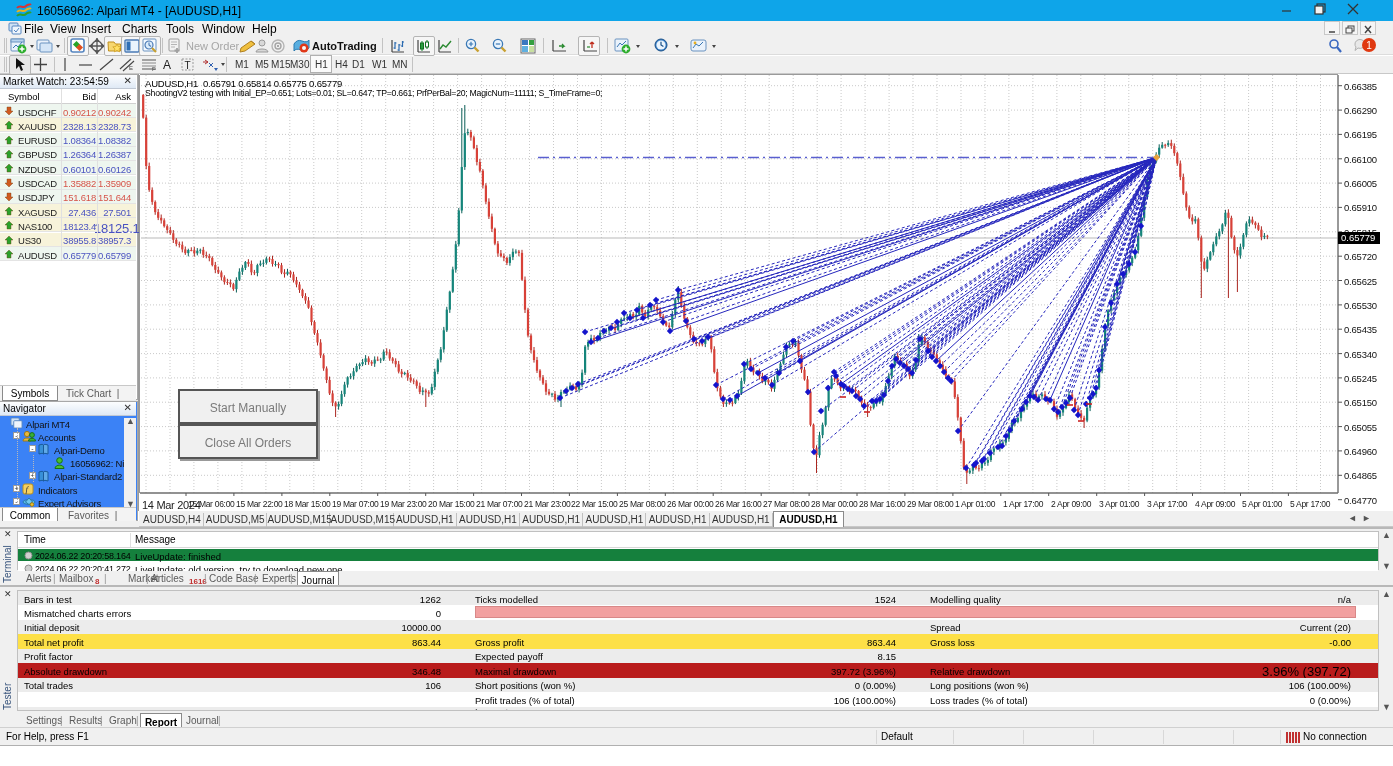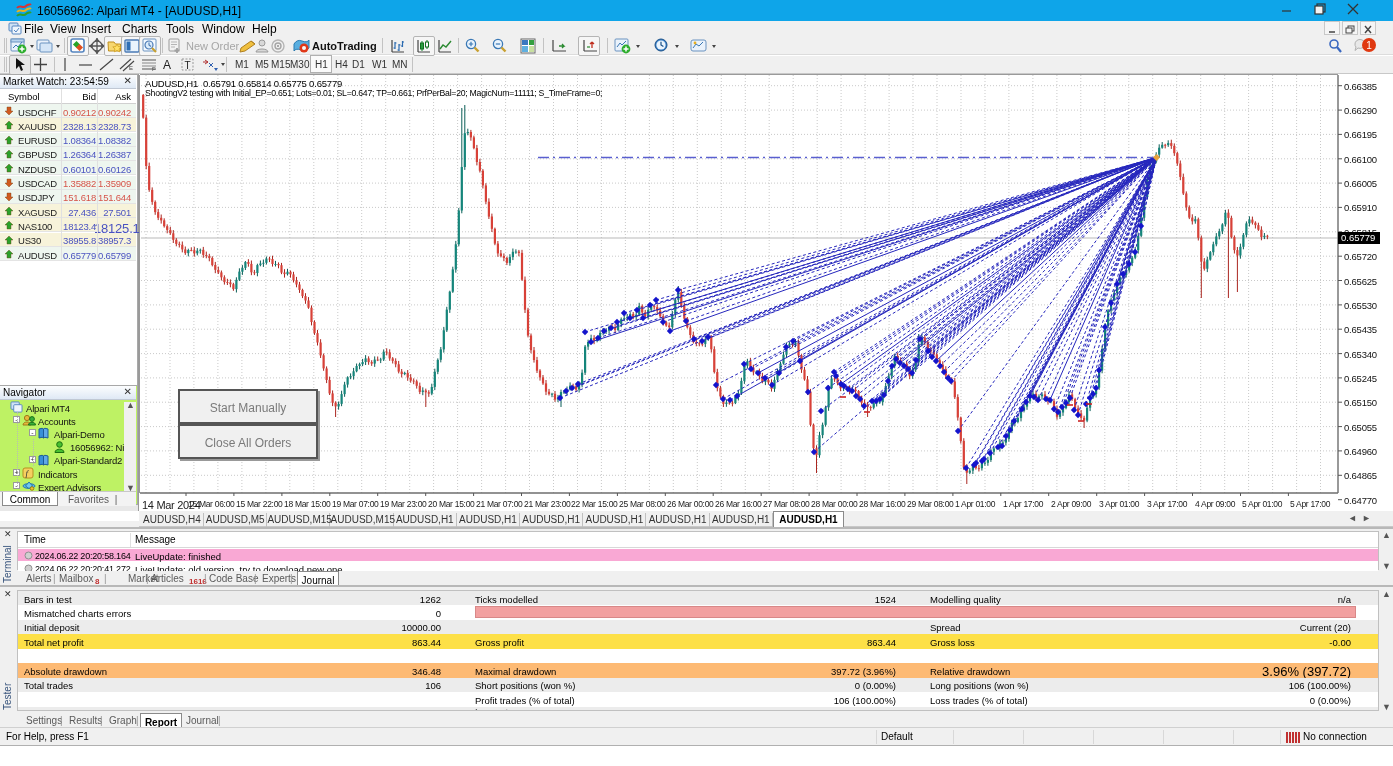--- a/index.html
+++ b/index.html
@@ -1494,21 +1494,21 @@
       <span style="position:absolute;left:56px;width:40px;text-align:right;top:2.5px;font-size:9.5px;letter-spacing:-0.2px;color:#4a52c0">0.65779</span>
       <span style="position:absolute;left:94px;width:37px;text-align:right;top:2.5px;font-size:9.5px;letter-spacing:-0.2px;color:#4a52c0">0.65799</span>
     </div>
     <div class="sep" style="left:61px;top:14px;height:172px;background:#e0e0e0"></div>
     <div class="sep" style="left:97px;top:14px;height:172px;background:#e0e0e0"></div>
     <div class="abs" style="left:0;top:310px;width:136px;height:15px;background:#f3f3f3;border-top:1px solid #c8c8c8">
       <div class="abs" style="left:2px;top:0px;width:56px;height:15px;background:#fff;border:1px solid #8a8a8a;border-top:none;font-size:10px;text-align:center;padding-top:2px">Symbols</div>
       <div class="abs" style="left:66px;top:2px;font-size:10px;color:#5a5a5a">Tick Chart&nbsp;&nbsp;|</div>
     </div>
   </div>
-<div class="abs" style="left:0;top:385px;width:138px;height:120px;background:#bef264;border:1px solid #a8a8a8;border-left:none">
+<div class="abs" style="left:0;top:401px;width:138px;height:120px;background:#3b82f6;border:1px solid #a8a8a8;border-left:none">
     <div class="abs" style="left:0;top:0;width:136px;height:14px;background:linear-gradient(#fcfdfe,#dfe9f5);border-bottom:1px solid #c0c8d4">
       <span style="position:absolute;left:3px;top:1px;font-size:10px;color:#000">Navigator</span>
       <span style="position:absolute;right:4px;top:0px;font-size:10px;color:#333">✕</span>
     </div>
     <svg class="abs" style="left:10px;top:15px" width="13" height="12" viewBox="0 0 14 13">
       <rect x="1" y="1" width="9" height="8" rx="1" fill="#cfe2f5" stroke="#5585c0"></rect>
       <rect x="4" y="4" width="9" height="8" rx="1" fill="#eef5fc" stroke="#5585c0"></rect>
     </svg>
     <div class="abs" style="left:26px;top:16.5px;font-size:9.5px;letter-spacing:-0.2px;color:#111;white-space:nowrap">Alpari MT4</div>
     <div class="abs" style="left:13px;top:30.2px;width:7px;height:7px;border:1px solid #9a9a9a;background:#fff;font-size:7px;line-height:5px;text-align:center;color:#333">-</div>
@@ -1581,21 +1581,21 @@
     <span style="position:absolute;left:4px;top:0px;font-size:9px;color:#333">✕</span>
     <svg class="abs" style="left:1px;top:6px" width="12" height="50">
       <text x="10" y="48" transform="rotate(-90 10 48)" font-size="10" fill="#39557d" font-family="Liberation Sans">Terminal</text>
     </svg>
     <div class="abs" style="left:17px;top:2px;width:1362px;height:39px;background:#fff;border:1px solid #c0c0c0">
       <div class="abs" style="left:0;top:0;width:100%;height:16px;border-bottom:1px solid #d8d8d8">
         <span style="position:absolute;left:6px;top:2px;font-size:10px">Time</span>
         <span style="position:absolute;left:117px;top:2px;font-size:10px">Message</span>
         <div class="sep" style="left:112px;top:1px;height:14px;background:#e0e0e0"></div>
       </div>
-      <div class="abs" style="left:0;top:17px;width:100%;height:12px;background:#f9a8d4">
+      <div class="abs" style="left:0;top:17px;width:100%;height:12px;background:#15803d">
         <svg class="abs" style="left:6px;top:2px" width="9" height="9">
           <circle cx="4.5" cy="4.5" r="3.5" fill="#d0d0d0" stroke="#909090"></circle>
         </svg>
         <span style="position:absolute;left:17px;top:2px;font-size:9px;letter-spacing:-0.2px">2024.06.22 20:20:58.164</span>
         <span style="position:absolute;left:117px;top:2px;font-size:9.5px">LiveUpdate: finished</span>
       </div>
       <div class="abs" style="left:0;top:30px;width:100%;height:9px;background:#fff;overflow:hidden">
         <svg class="abs" style="left:6px;top:2px" width="9" height="9">
           <circle cx="4.5" cy="4.5" r="3.5" fill="#d0d0d0" stroke="#909090"></circle>
         </svg>
@@ -1651,21 +1651,26 @@
         <span style="position:absolute;left:1230px;top:2.5px;width:103px;text-align:right;font-size:9.5px">Current (20)</span>
       </div>
       <div class="abs" style="left:0;top:43.349999999999994px;width:100%;height:14.45px;background:#fde047">
         <span style="position:absolute;left:6px;top:2.5px;font-size:9.5px">Total net profit</span>
         <span style="position:absolute;left:320px;top:2.5px;width:103px;text-align:right;font-size:9.5px">863.44</span>
         <span style="position:absolute;left:457px;top:2.5px;font-size:9.5px">Gross profit</span>
         <span style="position:absolute;left:775px;top:2.5px;width:103px;text-align:right;font-size:9.5px">863.44</span>
         <span style="position:absolute;left:912px;top:2.5px;font-size:9.5px">Gross loss</span>
         <span style="position:absolute;left:1230px;top:2.5px;width:103px;text-align:right;font-size:9.5px">-0.00</span>
       </div>
-      <div class="abs" style="left:0;top:72.25px;width:100%;height:14.45px;background:#fdba74">
+      <div class="abs" style="left:0;top:57.8px;width:100%;height:14.45px;background:#ececec">
+        <span style="position:absolute;left:6px;top:2.5px;font-size:9.5px">Profit factor</span>
+        <span style="position:absolute;left:457px;top:2.5px;font-size:9.5px">Expected payoff</span>
+        <span style="position:absolute;left:775px;top:2.5px;width:103px;text-align:right;font-size:9.5px">8.15</span>
+      </div>
+      <div class="abs" style="left:0;top:72.25px;width:100%;height:14.45px;background:#b91c1c">
         <span style="position:absolute;left:6px;top:2.5px;font-size:9.5px">Absolute drawdown</span>
         <span style="position:absolute;left:320px;top:2.5px;width:103px;text-align:right;font-size:9.5px">346.48</span>
         <span style="position:absolute;left:457px;top:2.5px;font-size:9.5px">Maximal drawdown</span>
         <span style="position:absolute;left:775px;top:2.5px;width:103px;text-align:right;font-size:9.5px">397.72 (3.96%)</span>
         <span style="position:absolute;left:912px;top:2.5px;font-size:9.5px">Relative drawdown</span>
         <span style="position:absolute;left:1230px;top:1px;width:103px;text-align:right;font-size:13px">3.96% (397.72)</span>
       </div>
       <div class="abs" style="left:0;top:86.7px;width:100%;height:14.45px;background:#ececec">
         <span style="position:absolute;left:6px;top:2.5px;font-size:9.5px">Total trades</span>
         <span style="position:absolute;left:320px;top:2.5px;width:103px;text-align:right;font-size:9.5px">106</span>

